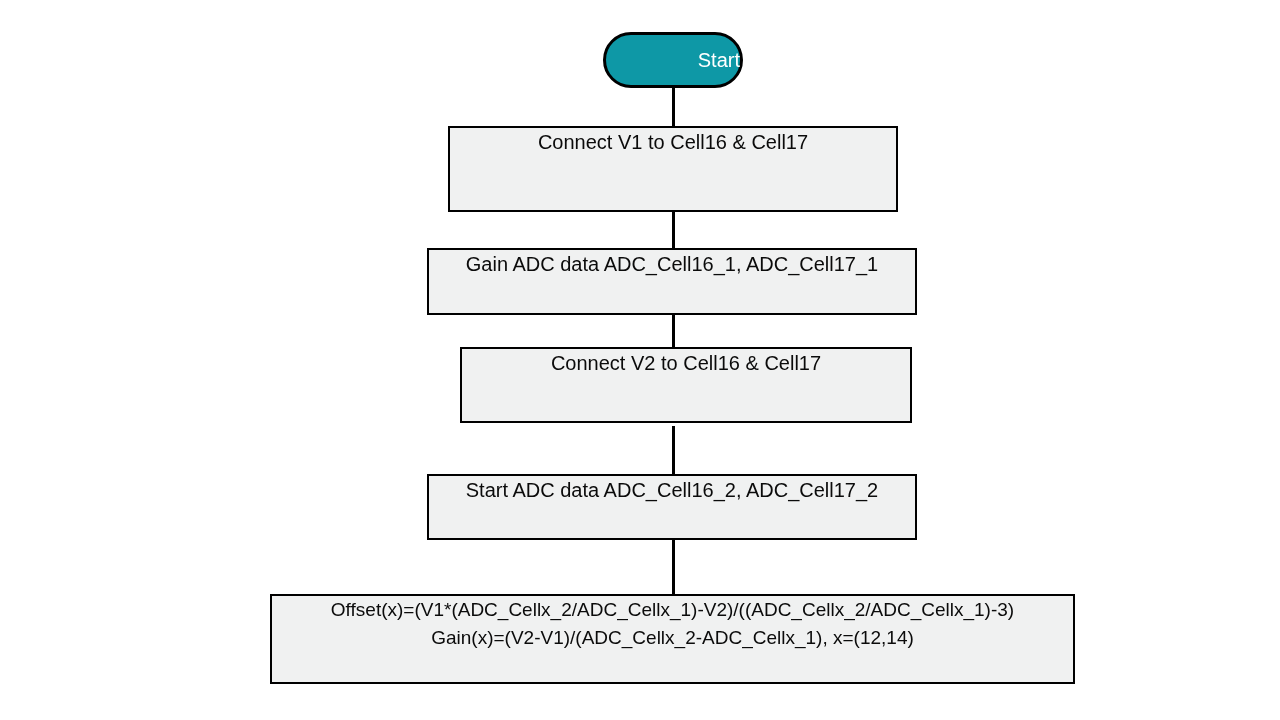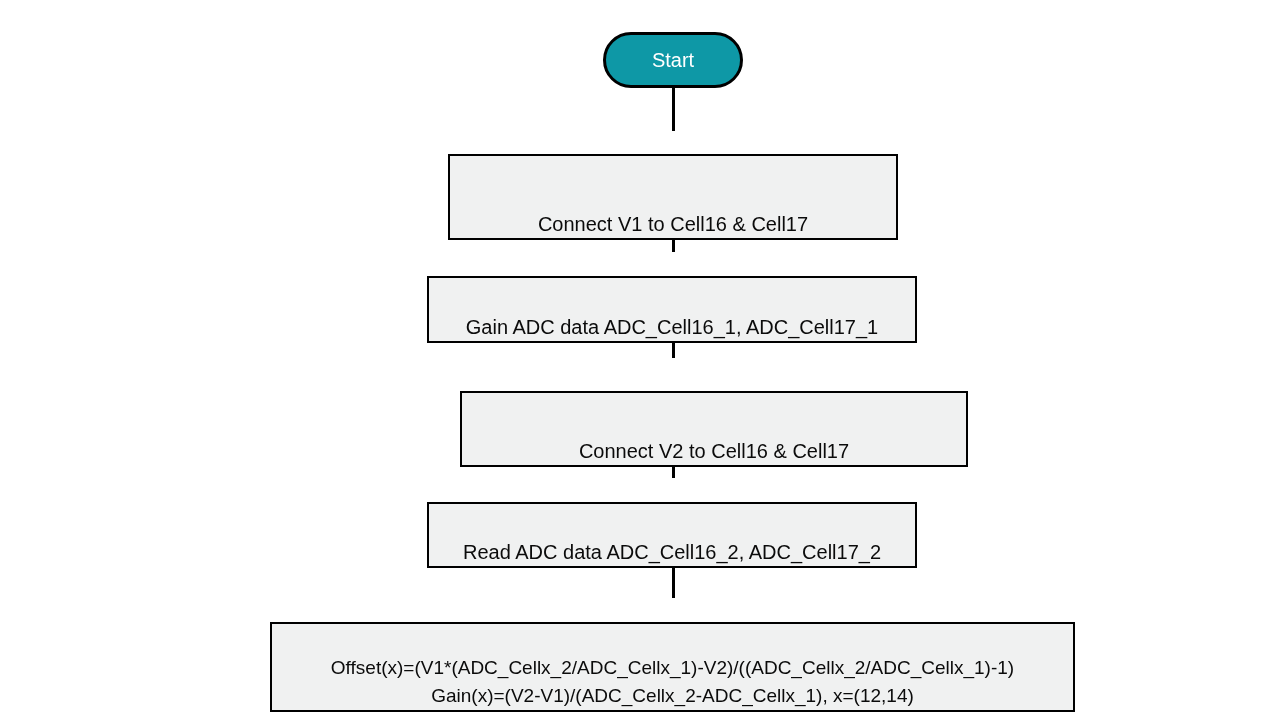--- a/index.html
+++ b/index.html
@@ -29,41 +29,40 @@
     background:var(--connector);
   }
   .start{
     position:absolute;
     left:603px; top:32px;
     width:140px; height:56px;
     background:var(--start-fill);
     border:3px solid var(--box-border);
     border-radius:28px;
     box-sizing:border-box;
-    display:flex; align-items:center; justify-content:center;
+    display:flex; align-items:center; justify-content:flex-end;
     color:var(--start-text);
     font-size:20px;
   }
   .box{
     position:absolute;
     background:var(--box-fill);
     border:2.5px solid var(--box-border);
     box-sizing:border-box;
     display:flex; flex-direction:column;
-    align-items:center; justify-content:flex-end;
+    align-items:center; justify-content:flex-start;
     color:#0b0b0b;
     font-size:20px;
     line-height:28px;
     text-align:center;
-    margin-top:28px;
   }
   .box .ln{white-space:nowrap;}
   .b1{left:448px; top:126px; width:450px; height:86px;}
   .b2{left:427px; top:248px; width:490px; height:67px;}
-  .b3{left:460px; top:363px; width:508px; height:76px;}
+  .b3{left:460px; top:347px; width:452px; height:76px;}
   .b4{left:427px; top:474px; width:490px; height:66px;}
   .b5{left:270px; top:594px; width:805px; height:90px; font-size:19px;}
   .c1{top:85px;  height:46px;}
   .c2{top:208px; height:44px;}
   .c3{top:311px; height:47px;}
   .c4{top:426px; height:52px;}
   .c5{top:536px; height:62px;}
 </style>
 </head>
 <body>
@@ -86,21 +85,21 @@
 
   <div class="box b2">
     <div class="ln">Gain ADC data ADC_Cell16_1, ADC_Cell17_1</div>
   </div>
 
   <div class="box b3">
     <div class="ln">Connect V2 to Cell16 &amp; Cell17</div>
   </div>
 
   <div class="box b4">
-    <div class="ln">Read ADC data ADC_Cell16_2, ADC_Cell17_2</div>
+    <div class="ln">Start ADC data ADC_Cell16_2, ADC_Cell17_2</div>
   </div>
 
   <div class="box b5">
-    <div class="ln">Offset(x)=(V1*(ADC_Cellx_2/ADC_Cellx_1)-V2)/((ADC_Cellx_2/ADC_Cellx_1)-1)</div>
+    <div class="ln">Offset(x)=(V1*(ADC_Cellx_2/ADC_Cellx_1)-V2)/((ADC_Cellx_2/ADC_Cellx_1)-3)</div>
     <div class="ln">Gain(x)=(V2-V1)/(ADC_Cellx_2-ADC_Cellx_1), x=(12,14)</div>
   </div>
 
 </div>
 
 </body></html>

